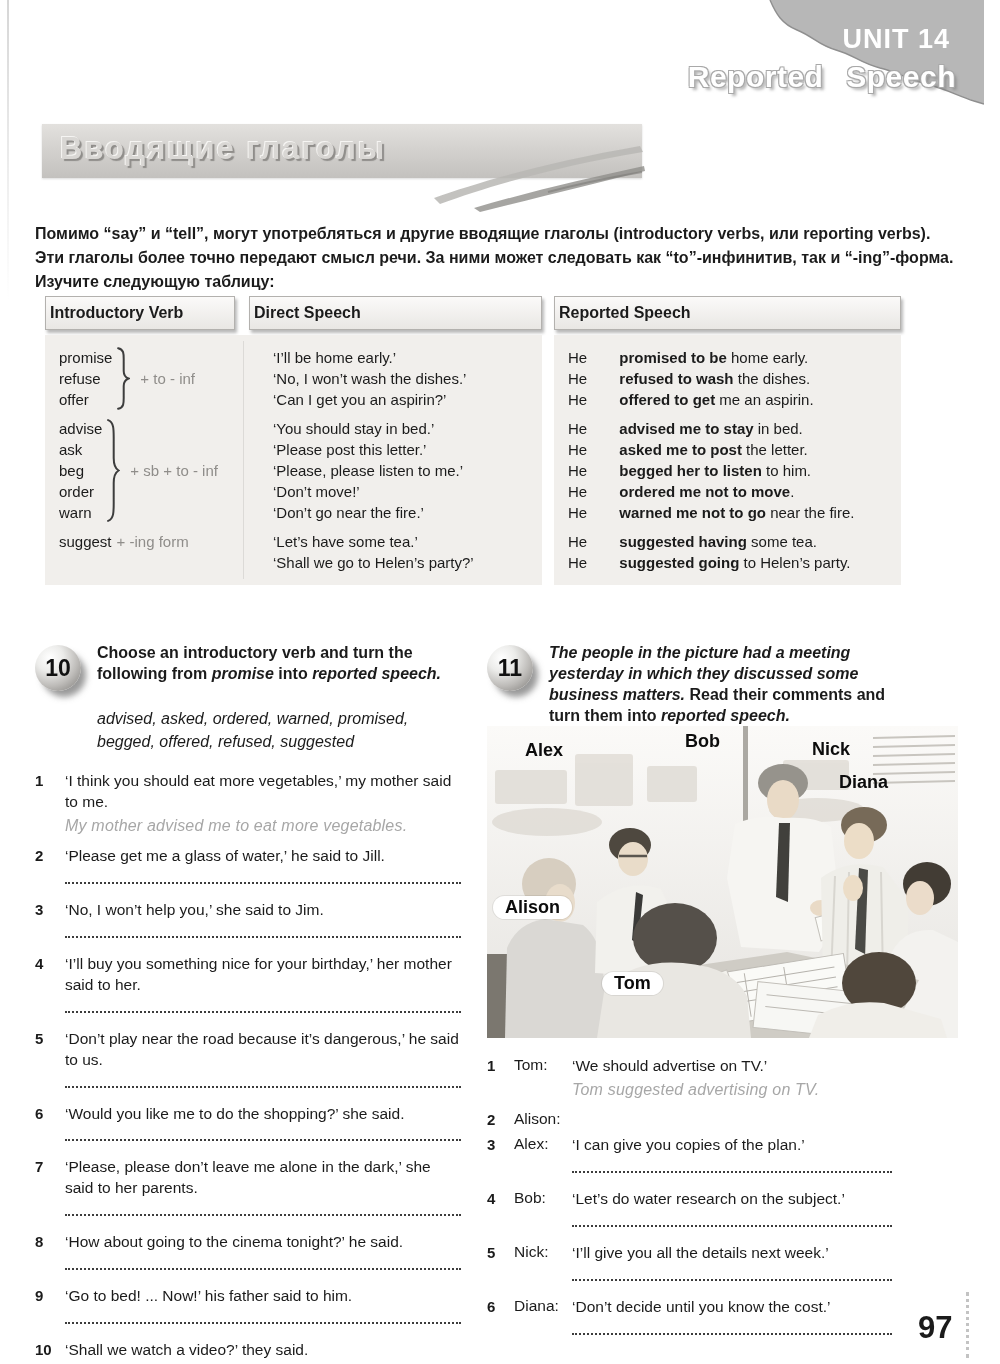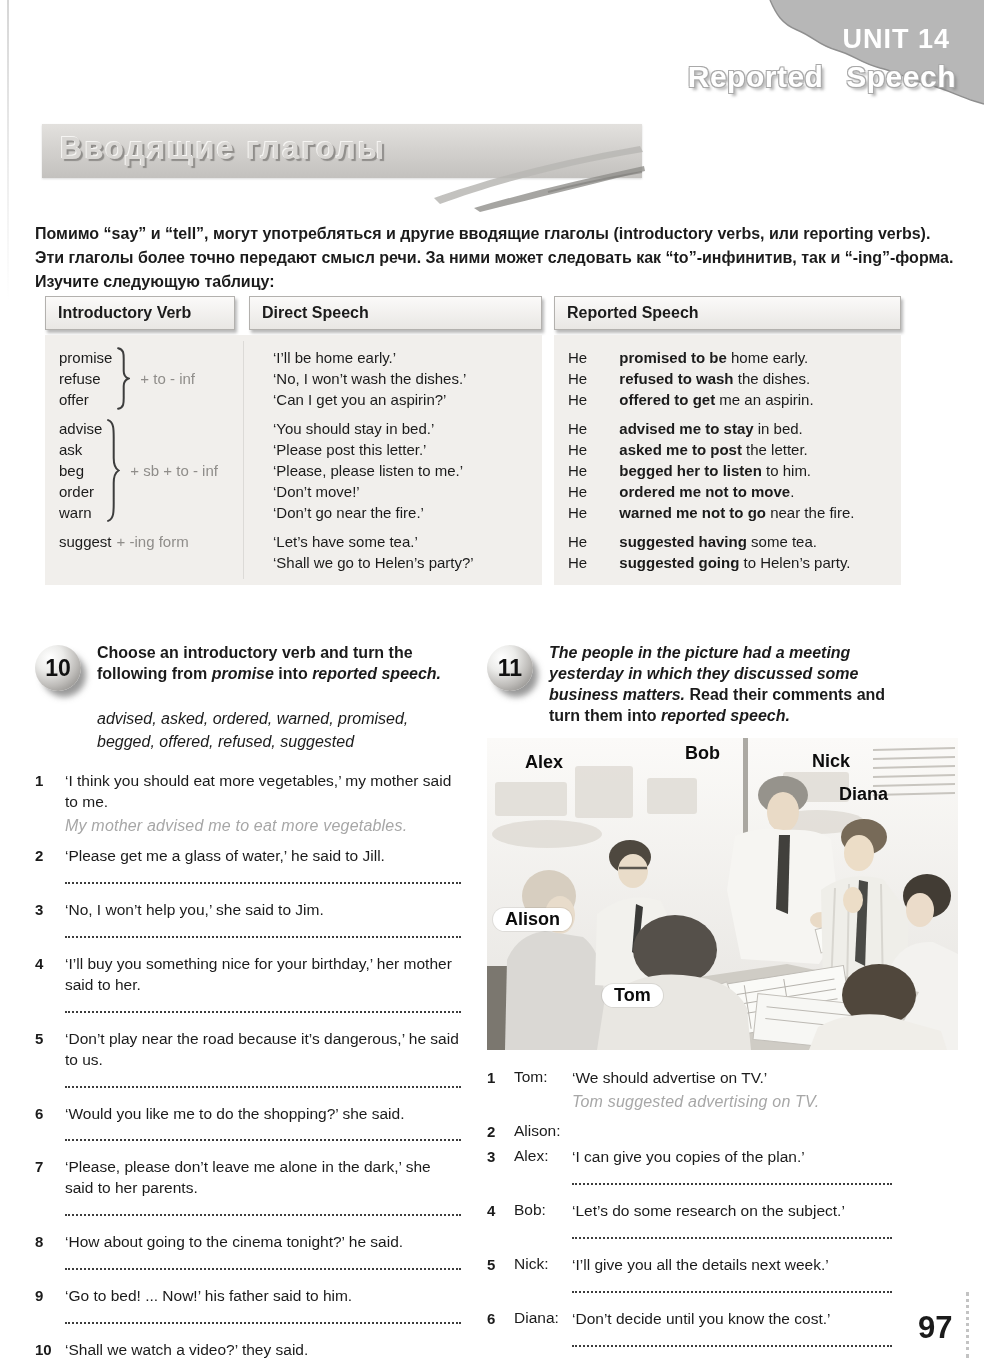--- a/index.html
+++ b/index.html
@@ -38,21 +38,21 @@
   .intro{position:absolute;left:35px;top:206px;width:928px;font-size:16px;
     font-weight:700;line-height:1.5;}
   
   .grammar-table{position:absolute;left:45px;top:296px;width:856px;display:flex;gap:12px;}
   .panel-left{width:497px;flex:none;}
   .panel-right{width:347px;flex:none;}
   .pheaders{display:flex;gap:14px;}
   .hbox{
     background:linear-gradient(#fbfaf9,#e9e7e4);border:1px solid #b3b1ae;
     box-shadow:2px 3px 3px rgba(0,0,0,.28);font-weight:700;font-size:16px;
-    padding:7px 12px;box-sizing:border-box;
+    padding:7px 4px;box-sizing:border-box;
   }
   .hbox.h1{width:190px;flex:none;}
   .hbox.h2{flex:1;}
   .hbox.h3{width:100%;}
   .pbody{background:#f1efec;margin-top:5px;padding:12px 12px 12px 14px;
     position:relative;min-height:226px;box-sizing:border-box;}
   .panel-left .pbody::before{content:'';position:absolute;left:198px;top:6px;bottom:6px;
     width:1px;background:#dcdad7;}
   .trow{display:flex;align-items:flex-start;margin-bottom:8px;}
   .trow:last-child{margin-bottom:0;}
@@ -84,21 +84,21 @@
   .xnum{width:30px;flex:none;font-weight:700;font-size:15px;padding-top:1px;}
   .col-right .xnum{width:27px;}
   .xspeaker{width:58px;flex:none;font-size:15.5px;}
   .xbody{flex:1;min-width:0;}
   .xtext{font-size:15.5px;line-height:1.35;}
   .answer{font-style:italic;color:#a7a7a7;font-size:16px;line-height:1.3;
     margin:3px 0 2px;letter-spacing:.2px;}
   .dotline{height:11px;border-bottom:2px dotted #3c3c3c;margin:4px 0 9px;}
   .col-right .dotline{width:320px;}
   
-  .photo{position:relative;width:471px;height:312px;margin-top:12px;overflow:hidden;}
+  .photo{position:relative;width:471px;height:312px;margin-top:0;overflow:hidden;}
   .photo svg{position:absolute;inset:0;}
   .plabel{position:absolute;font-weight:700;font-size:18px;color:#0c0c0c;white-space:nowrap;}
   .plabel.pill{background:#ffffff;border-radius:14px;padding:1px 12px;
     box-shadow:0 0 0 1px rgba(0,0,0,.07);}
   
   .pagenum{position:absolute;left:918px;top:1310px;font-size:31px;font-weight:700;}
   .pagedots{position:absolute;left:966px;top:1292px;height:66px;border-left:3px dotted #c3c3c3;}
 </style>
 </head>
 <body>
@@ -419,21 +419,21 @@
         <div class="xspeaker">Alex:</div>
         <div class="xbody">
           <div class="xtext">‘I can give you copies of the plan.’</div>
           <div class="dotline"></div>
         </div>
       </div>
       <div class="xitem">
         <div class="xnum">4</div>
         <div class="xspeaker">Bob:</div>
         <div class="xbody">
-          <div class="xtext">‘Let’s do some research on the subject.’</div>
+          <div class="xtext">‘Let’s do water research on the subject.’</div>
           <div class="dotline"></div>
         </div>
       </div>
       <div class="xitem">
         <div class="xnum">5</div>
         <div class="xspeaker">Nick:</div>
         <div class="xbody">
           <div class="xtext">‘I’ll give you all the details next week.’</div>
           <div class="dotline"></div>
         </div>

